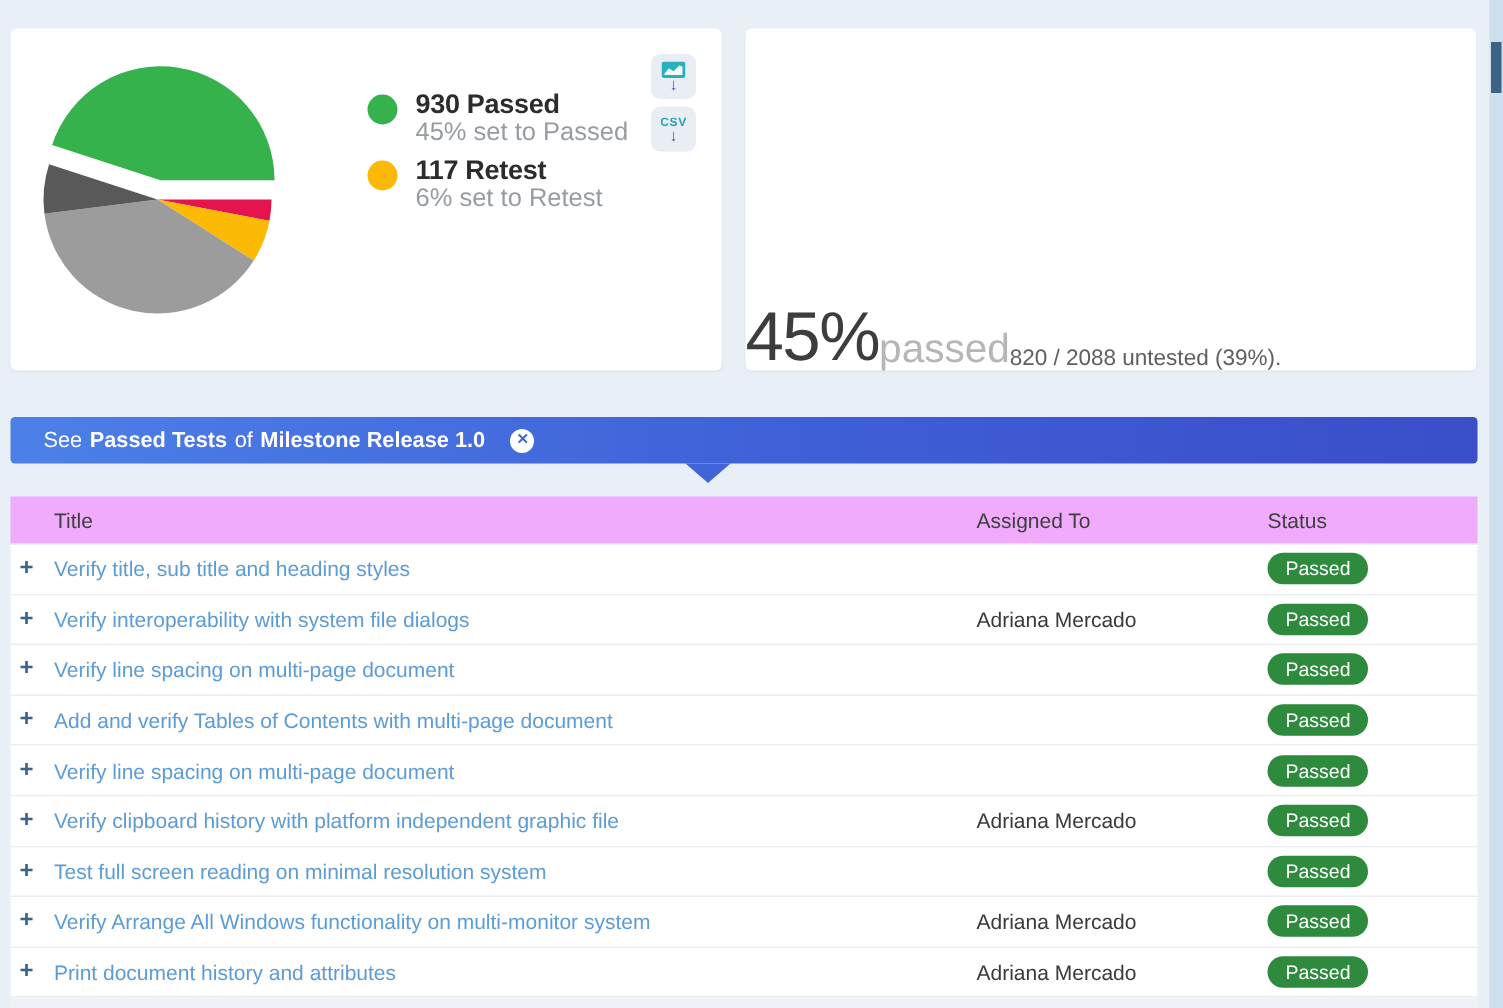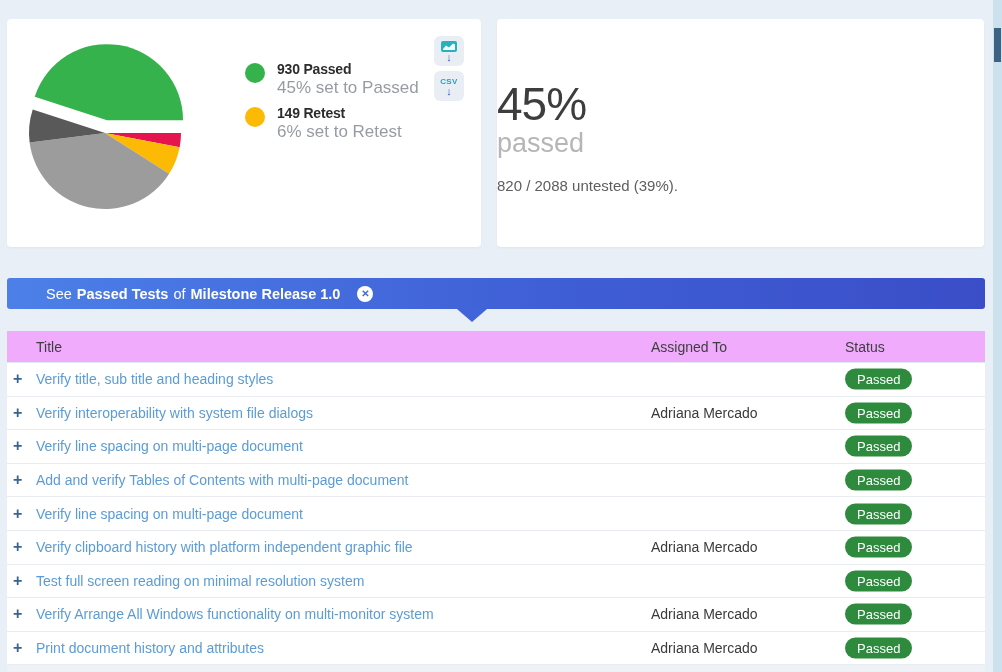--- a/index.html
+++ b/index.html
@@ -14,41 +14,41 @@
   #score-card{left:497px;top:19px;width:487px;height:228px;}
 
   
   #pie-wrap{position:absolute;left:3px;top:2px;width:210px;height:210px;}
 
   
   #legend{position:absolute;left:238px;top:41px;display:flex;flex-direction:column;gap:9px;}
   .legend-item{display:flex;align-items:flex-start;gap:12px;}
   .legend-dot{width:20px;height:20px;border-radius:50%;flex:0 0 20px;margin-top:3px;}
   .legend-texts{display:flex;flex-direction:column;}
-  .legend-label{font-size:14px;font-weight:700;color:#2c2c2c;line-height:19px;letter-spacing:-0.2px;}
+  .legend-label{font-size:18px;font-weight:700;color:#2c2c2c;line-height:19px;letter-spacing:-0.2px;}
   .legend-sub{font-size:17px;color:#979ca3;line-height:15px;margin-top:1px;}
 
   
   .dl-btn{position:absolute;width:30px;height:30px;background:#e9eef5;border-radius:6px;
     display:flex;flex-direction:column;align-items:center;justify-content:center;cursor:pointer;}
   #dl-chart{left:427px;top:17px;}
   #dl-csv{left:427px;top:52px;}
   .dl-arrow{font-size:11px;line-height:10px;font-weight:700;color:#4353c4;}
   .csv-label{font-size:8px;font-weight:700;color:#2a9fba;letter-spacing:0.4px;line-height:9px;}
 
   
-  #score-card{display:flex;flex-direction:column;align-items:flex-start;justify-content:flex-start;}
+  #score-card{display:flex;flex-direction:row;align-items:flex-end;justify-content:flex-start;}
   .score-percent{font-size:46px;color:#3d3d3d;margin-top:62px;line-height:46px;letter-spacing:-1px;}
   .score-caption{font-size:27px;color:#b6b6b6;line-height:30px;margin-top:1px;}
   .score-detail{font-size:15px;color:#5e5e5e;margin-top:19px;}
 
   
   #banner{position:absolute;left:7px;top:278px;width:978px;height:31px;box-sizing:border-box;
     background:linear-gradient(90deg,#4c80e8 0%, #3f5fd6 55%, #3a4ec8 100%);
-    border-radius:3px;display:flex;align-items:center;padding-left:39px;color:#fff;font-size:14.5px;}
+    border-radius:3px;display:flex;align-items:center;padding-left:22px;color:#fff;font-size:14.5px;}
   #banner .seg{margin-right:5px;white-space:nowrap;}
   #banner .bold{font-weight:700;}
   .banner-close{width:16px;height:16px;border-radius:50%;background:#fff;color:#4168d9;
     display:flex;align-items:center;justify-content:center;font-size:10px;font-weight:700;
     margin-left:12px;cursor:pointer;line-height:16px;}
   #banner-caret{position:absolute;left:457px;top:309px;width:0;height:0;
     border-left:15px solid transparent;border-right:15px solid transparent;border-top:13px solid #4164d8;}
 
   
   #table{position:absolute;left:7px;top:331px;width:978px;}
@@ -89,21 +89,21 @@
       <div class="legend-item">
         <span class="legend-dot" style="background: rgb(53, 178, 75);"></span>
         <span class="legend-texts">
           <span class="legend-label">930 Passed</span>
           <span class="legend-sub">45% set to Passed</span>
         </span>
       </div>
       <div class="legend-item">
         <span class="legend-dot" style="background: rgb(252, 186, 4);"></span>
         <span class="legend-texts">
-          <span class="legend-label">149 Retest</span>
+          <span class="legend-label">117 Retest</span>
           <span class="legend-sub">6% set to Retest</span>
         </span>
       </div>
     </div>
 
   <div class="dl-btn" id="dl-chart">
     <span style="line-height:0;">
       <svg width="16" height="11" viewBox="0 0 16 11">
         <rect width="16" height="11" rx="2" fill="#29b0bd"></rect>
         <path d="M2 8 L5 4.5 L8 6.5 L12 2.5 L14 3.5 L14 9 L2 9 Z" fill="#ffffff" opacity="0.95"></path>

